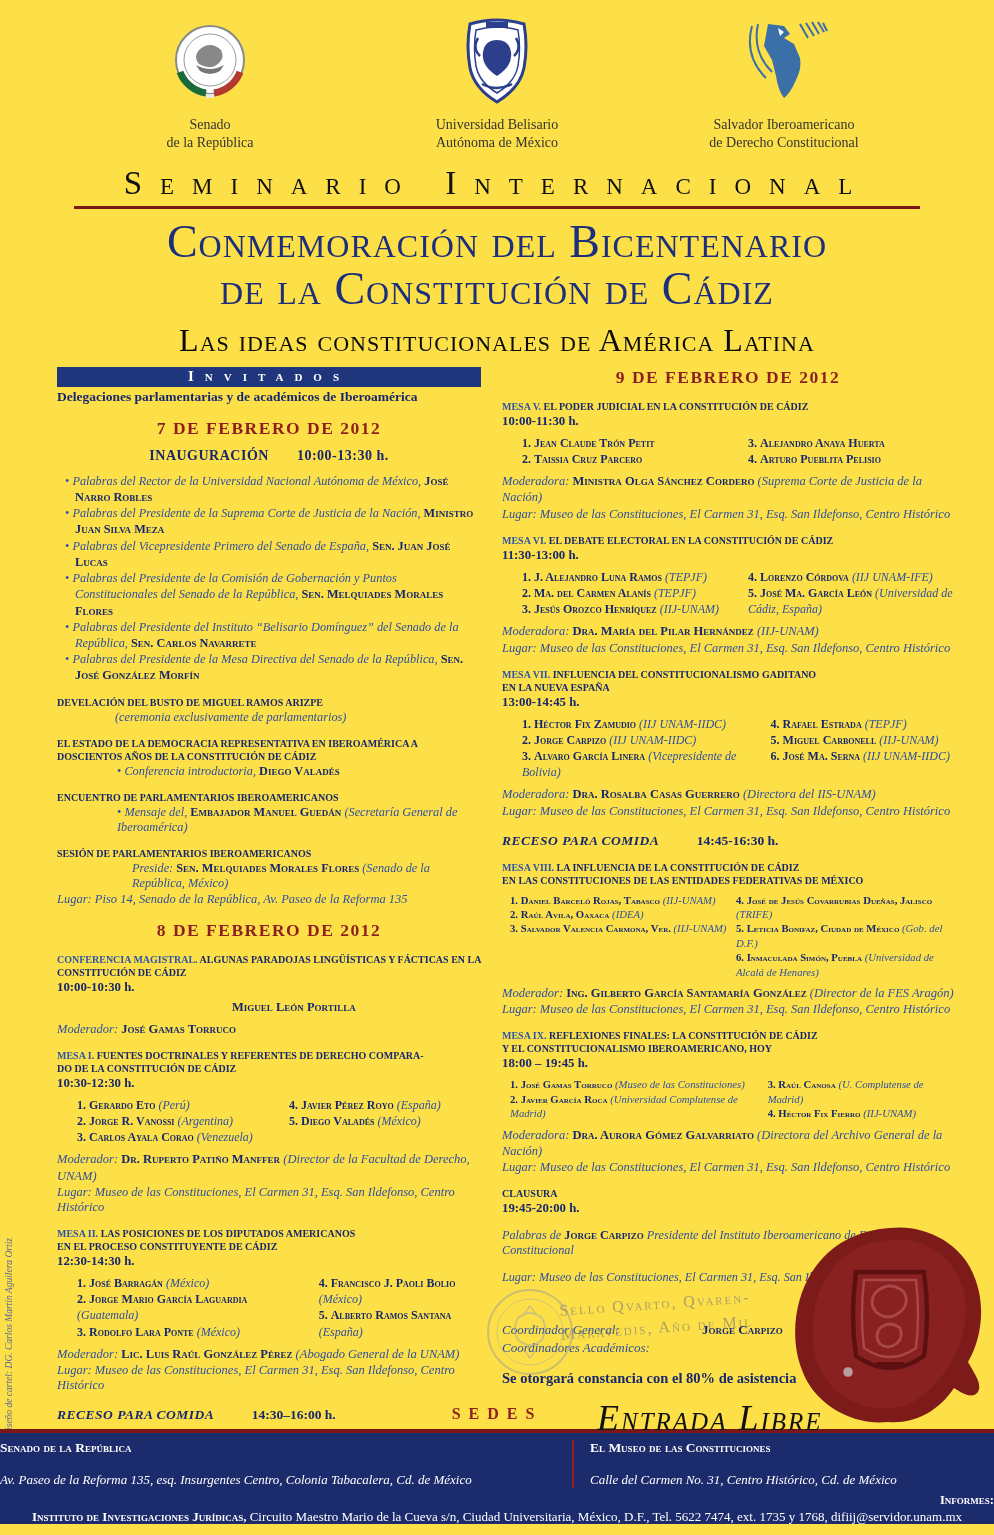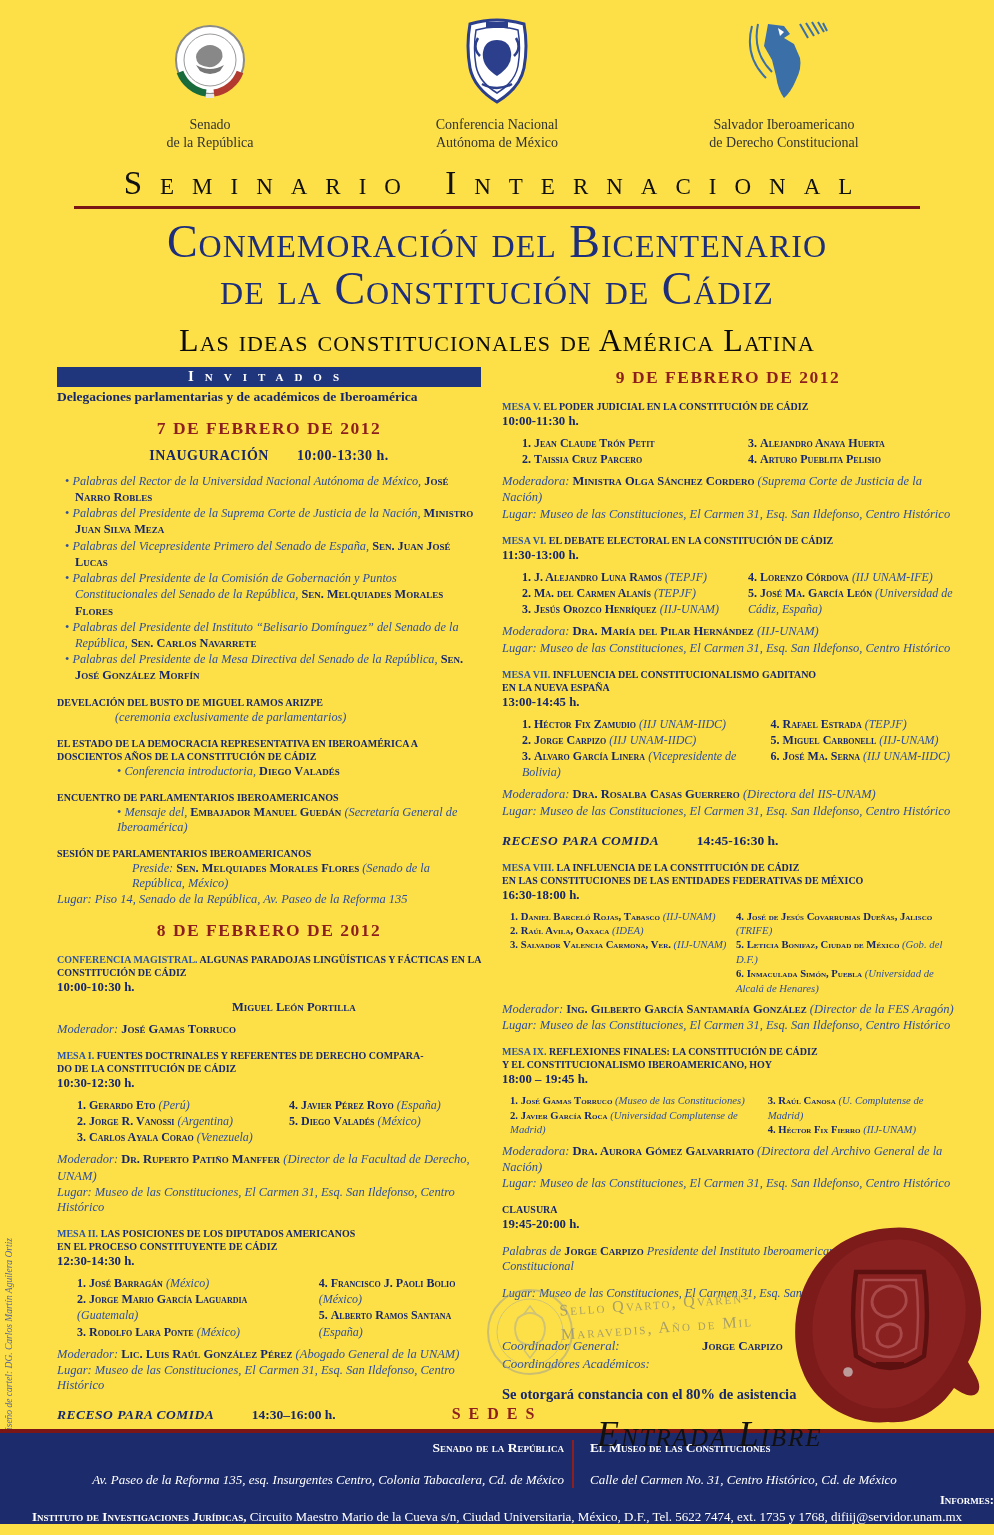--- a/index.html
+++ b/index.html
@@ -88,21 +88,21 @@
   .wax-seal{position:absolute;left:788px;top:1224px;z-index:2;}
   .credit{position:absolute;left:4px;top:1238px;writing-mode:vertical-rl;
     transform:rotate(180deg);font-size:9.5px;font-style:italic;color:#5a6699;}
 
   
   .sedes-label{position:absolute;left:0;right:0;bottom:112px;text-align:center;
     color:var(--maroon);font-weight:bold;font-size:16px;letter-spacing:8px;}
   footer{position:absolute;left:0;right:0;bottom:11px;height:95px;
     background:var(--footnavy);border-top:4px solid var(--rule);color:#fff;padding-top:7px;}
   .sede-row{display:grid;grid-template-columns:572px 1fr;}
-  .sede-cell-l{text-align:right;padding-right:8px;}
+  .sede-cell-l{text-align:left;padding-right:8px;}
   .sede-cell-r{text-align:left;padding-left:16px;border-left:2px solid var(--maroon);}
   .sede-title{font-variant:small-caps;font-weight:bold;font-size:13.5px;}
   .sede-addr{font-style:italic;font-size:13px;margin-top:16px;}
   .informes{text-align:right;margin-top:5px;font-variant:small-caps;font-weight:bold;font-size:12.5px;}
   .informes-line{text-align:center;font-size:13px;margin-top:1px;}
   .informes-line .org{font-variant:small-caps;font-weight:bold;}
 </style>
 </head>
 <body>
 
@@ -131,21 +131,21 @@
         <svg width="78" height="92" viewBox="0 0 78 92">
           <path d="M12 6 q27 -8 54 0 q4 22 0 44 q-4 20 -27 34 q-23 -14 -27 -34 q-4 -22 0 -44 z" fill="#fff" stroke="#2b3f8c" stroke-width="3"></path>
           <path d="M18 12 q21 -6 42 0 q3 18 0 36 q-3 16 -21 27 q-18 -11 -21 -27 q-3 -18 0 -36 z" fill="none" stroke="#2b3f8c" stroke-width="1.5"></path>
           <path d="M39 22 q12 0 14 12 q2 14 -14 24 q-16 -10 -14 -24 q2 -12 14 -12 z" fill="#2b3f8c"></path>
           <path d="M20 20 q-6 10 2 18 M58 20 q6 10 -2 18" stroke="#2b3f8c" stroke-width="2.5" fill="none"></path>
           <path d="M24 66 q15 8 30 0" stroke="#2b3f8c" stroke-width="2.5" fill="none"></path>
           <rect x="28" y="4" width="22" height="6" fill="#2b3f8c"></rect>
         </svg>
       </div>
       <div class="logo-label">
-        <div>Conferencia Nacional</div>
+        <div>Universidad Belisario</div>
         <div>Autónoma de México</div>
       </div>
     </div>
     <div class="logo-box">
       <div class="logo-art">
         <svg width="92" height="92" viewBox="0 0 92 92">
           <g stroke="#3a6fa8" stroke-width="2" fill="none">
             <path d="M14 8 q-8 30 14 52"></path>
             <path d="M20 6 q-6 28 14 48"></path>
             <path d="M62 6 l8 14 M68 5 l8 13 M74 4 l7 12 M80 4 l6 10 M85 5 l4 8"></path>
@@ -328,21 +328,20 @@
         <div class="venue it">Lugar: Museo de las Constituciones, El Carmen 31, Esq. San Ildefonso, Centro Histórico</div>
       </div>
 
       <div class="receso">
         <span class="lbl">RECESO PARA COMIDA</span>
         <span class="tm">14:45-16:30 h.</span>
       </div>
 
       <div class="block dense">
         <div class="sect-title"><span class="prefix">MESA VIII.</span><span> LA INFLUENCIA DE LA CONSTITUCIÓN DE CÁDIZ</span><div class="t2">EN LAS CONSTITUCIONES DE LAS ENTIDADES FEDERATIVAS DE MÉXICO</div></div>
-        <div class="time">16:30-18:00 h.</div>
         <div class="plist">
           <div class="pcol">
               <div class="p-line"><span class="pnum">1.</span> <span class="nm">Daniel Barceló Rojas, Tabasco</span> <span class="it aff">(IIJ-UNAM)</span></div>
               <div class="p-line"><span class="pnum">2.</span> <span class="nm">Raúl Avila, Oaxaca</span> <span class="it aff">(IDEA)</span></div>
               <div class="p-line"><span class="pnum">3.</span> <span class="nm">Salvador Valencia Carmona, Ver.</span> <span class="it aff">(IIJ-UNAM)</span></div>
             </div>
           <div class="pcol">
               <div class="p-line"><span class="pnum">4.</span> <span class="nm">José de Jesús Covarrubias Dueñas, Jalisco</span> <span class="it aff">(TRIFE)</span></div>
               <div class="p-line"><span class="pnum">5.</span> <span class="nm">Leticia Bonifaz, Ciudad de México</span> <span class="it aff">(Gob. del D.F.)</span></div>
               <div class="p-line"><span class="pnum">6.</span> <span class="nm">Inmaculada Simón, Puebla</span> <span class="it aff">(Universidad de Alcalá de Henares)</span></div>

